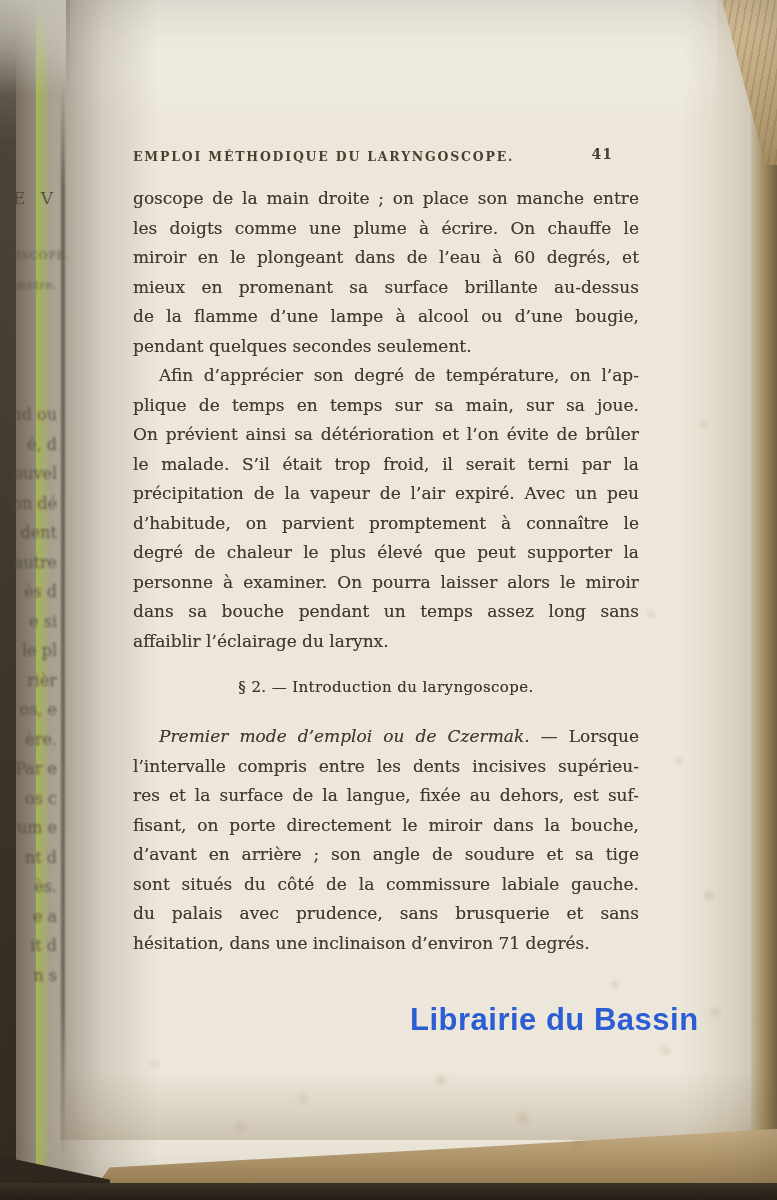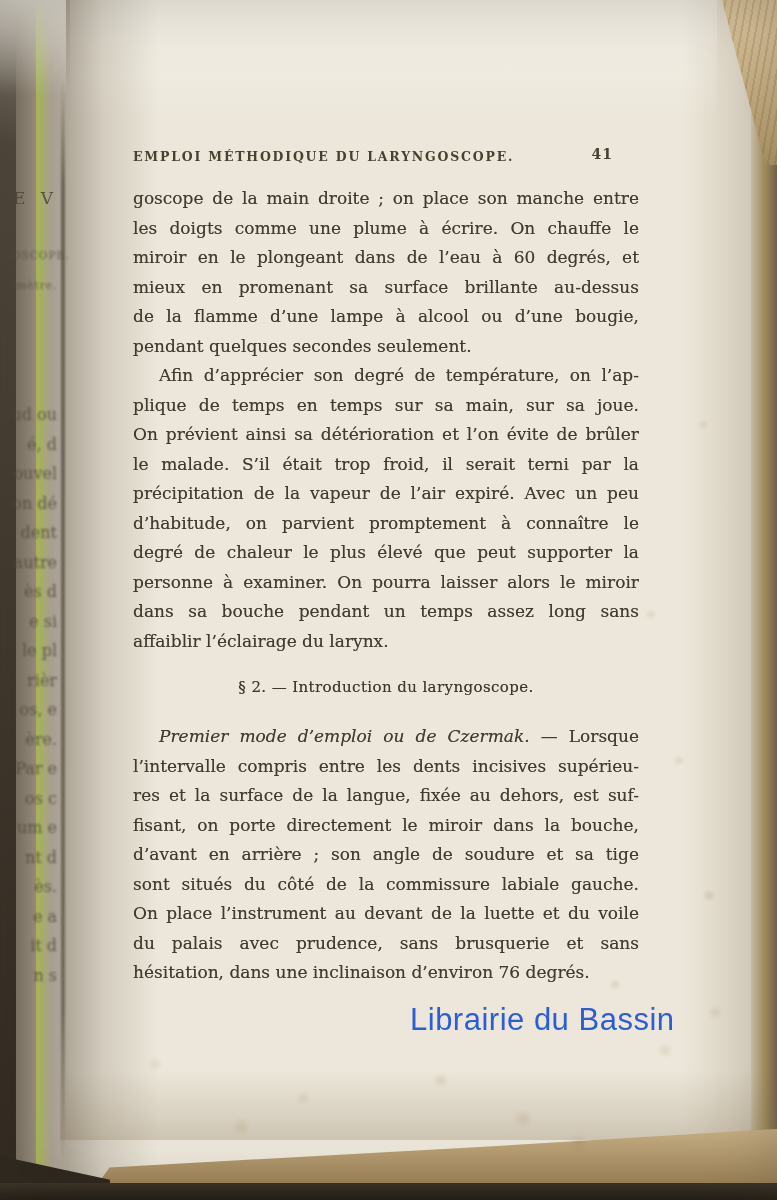--- a/index.html
+++ b/index.html
@@ -77,21 +77,21 @@
   .line { text-align:justify; text-align-last:justify; height:29.5px; overflow:visible; }
   .line.last { text-align-last:left; }
   .para.indent .line.first { text-indent:26px; }
   .section-heading { text-align:center; font-weight:400; font-size:15px; letter-spacing:.4px;
     margin-top:21px; margin-bottom:24px; line-height:21px; color:#3e362a; }
   .ital { font-style:italic; }
 
   
   .watermark { position:absolute; left:410px; top:1002px;
     font-family:"Liberation Sans","DejaVu Sans",sans-serif;
-    font-size:31px; font-weight:400; letter-spacing:.5px; color:#2156d4; opacity:.95; }
+    font-size:31px; font-weight:700; letter-spacing:.5px; color:#2156d4; opacity:.95; }
 </style>
 </head>
 <body>
 
 <div class="photo">
 
   <div class="top-light"></div>
   <div class="spine-dark"></div>
   <div class="facing-page"></div>
   <div class="left-top-light"></div>
@@ -154,23 +154,22 @@
         <div class="line last">affaiblir l’éclairage du larynx.</div>
       </div>
       <div class="section-heading">§ 2. — Introduction du laryngoscope.</div>
       <div class="para indent">
         <div class="line first"><span class="ital">Premier mode d’emploi ou de Czermak.</span><span> — Lorsque</span></div>
         <div class="line">l’intervalle compris entre les dents incisives supérieu-</div>
         <div class="line">res et la surface de la langue, fixée au dehors, est suf-</div>
         <div class="line">fisant, on porte directement le miroir dans la bouche,</div>
         <div class="line">d’avant en arrière ; son angle de soudure et sa tige</div>
         <div class="line">sont situés du côté de la commissure labiale gauche.</div>
-        <div class="line">On place l’instrument au devant de la luette et du voile</div>
         <div class="line">du palais avec prudence, sans brusquerie et sans</div>
-        <div class="line last">hésitation, dans une inclinaison d’environ 76 degrés.</div>
+        <div class="line last">hésitation, dans une inclinaison d’environ 71 degrés.</div>
       </div>
     </div>
 
   <div class="right-curve"></div>
   <div class="right-edge"></div>
   <div class="corner-tr"></div>
   <div class="bottom-shadow"></div>
   <div class="bottom-tan"></div>
   <div class="bottom-left-dark"></div>
   <div class="bottom-dark"></div>

